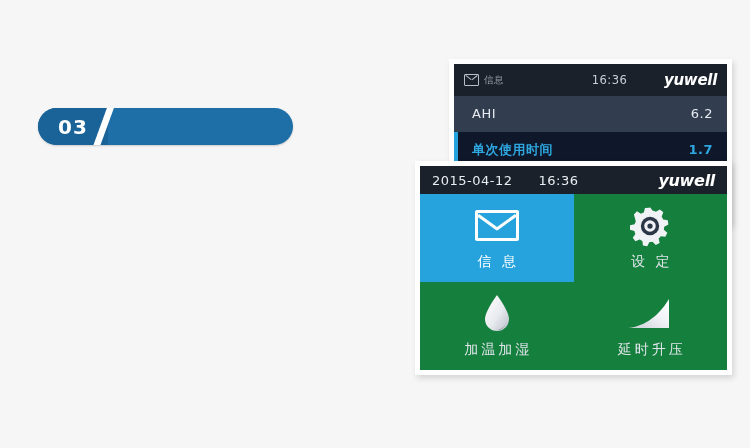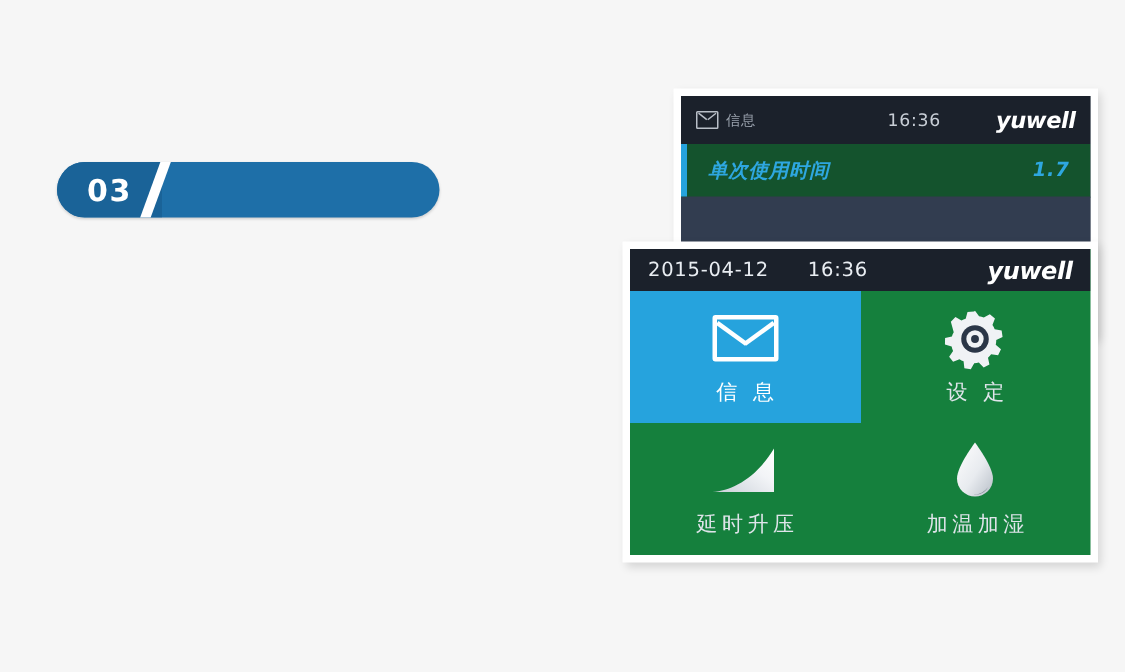--- a/index.html
+++ b/index.html
@@ -166,21 +166,21 @@
   .info-row {
     height: 36px;
     display: flex;
     align-items: center;
     padding: 0 14px 0 18px;
     box-sizing: border-box;
     position: relative;
     border-bottom: 1px solid #323d4f;
   }
   .info-row.alt { background: #323d50; }
-  .info-row.sel { background: #14532d; font-style: italic; }
+  .info-row.sel { background: #0f172a; }
   .info-row.sel::before {
     content: "";
     position: absolute;
     left: 0; top: 0; bottom: 0;
     width: 4px;
     background: #26a3dd;
   }
   .info-label {
     flex: 1;
     font-size: 13px;
@@ -309,20 +309,24 @@
 
       <div class="info-statusbar">
         <div class="sb-left">
           <span class="env-icon"></span>
           <span class="sb-label">信息</span>
         </div>
         <div class="sb-time">16:36</div>
         <div class="brand">yuwell</div>
       </div>
 
+      <div class="info-row alt">
+        <span class="info-label">AHI</span>
+        <span class="info-val">6.2</span>
+      </div>
 
       <div class="info-row sel">
         <span class="info-label">单次使用时间</span>
         <span class="info-val">1.7</span>
       </div>
 
       <div class="info-row alt"></div>
       <div class="info-row"></div>
 
     </div>
@@ -351,52 +355,52 @@
             <svg width="42" height="42" viewBox="0 0 48 48" aria-hidden="true">
               <g fill="#f0f2f5">
                 <path d="M24 2.5l3.1 4.2a18.6 18.6 0 0 1 3.6 1.0L35.3 5.2l3.9 3.1-1.9 5.0c.7 1.0 1.3 2.1 1.7 3.2l5.3 1.0.7 4.9-4.8 2.4c0 1.2-.1 2.4-.4 3.5l4.0 3.5-2.2 4.5-5.3-.6c-.7 1.0-1.5 1.8-2.4 2.6l1.1 5.2-4.4 2.3-3.7-3.9c-1.1.3-2.3.5-3.5.5l-2.6 4.7-4.9-.8-.6-5.3c-1.1-.4-2.1-1.0-3.1-1.6l-4.9 2.0-3.0-3.9 3.0-4.4c-.5-1.0-.9-2.1-1.1-3.3l-5.1-1.6.1-5.0 5.2-1.1c.3-1.1.8-2.2 1.4-3.2L5.6 10.8l3.5-3.6 4.6 2.7c1.0-.6 2.1-1.0 3.2-1.4l1.4-5.1 5.0-.4z"></path>
               </g>
               <circle cx="24" cy="24" r="10.5" fill="#2b3647"></circle>
               <circle cx="24" cy="24" r="6.6" fill="#f0f2f5"></circle>
               <circle cx="24" cy="24" r="3.0" fill="#2b3647"></circle>
             </svg>
           </div>
           <div class="tile-label">设 定</div>
-        </div>
-
-        <div class="tile">
-          <div class="tile-icon">
-            <svg width="46" height="34" viewBox="0 0 46 34" aria-hidden="true">
-              <defs>
-                <linearGradient id="rampg" x1="0" y1="1" x2="1" y2="0">
-                  <stop offset="0%" stop-color="#c9cfd7"></stop>
-                  <stop offset="60%" stop-color="#f2f4f7"></stop>
-                  <stop offset="100%" stop-color="#ffffff"></stop>
-                </linearGradient>
-              </defs>
-              <path d="M1 31 C14 30 30 22 42 2 L42 31 z" fill="url(#rampg)"></path>
-            </svg>
-          </div>
-          <div class="tile-label">延时升压</div>
         </div>
 
         <div class="tile">
           <div class="tile-icon">
             <svg width="30" height="40" viewBox="0 0 30 40" aria-hidden="true">
               <defs>
                 <linearGradient id="dropg" x1="0" y1="0" x2="1" y2="1">
                   <stop offset="0%" stop-color="#ffffff"></stop>
                   <stop offset="55%" stop-color="#e8ebef"></stop>
                   <stop offset="100%" stop-color="#b8bfc8"></stop>
                 </linearGradient>
               </defs>
               <path d="M15 1 C15 1 3 17 3 25 a12 12 0 0 0 24 0 C27 17 15 1 15 1 z" fill="url(#dropg)"></path>
               <path d="M24.5 28.5 a10 10 0 0 1 -10.5 7.5 c5.5 -.5 9.5 -3.5 10.5 -7.5 z" fill="#2b3647" opacity="0.55"></path>
             </svg>
           </div>
           <div class="tile-label">加温加湿</div>
         </div>
 
+        <div class="tile">
+          <div class="tile-icon">
+            <svg width="46" height="34" viewBox="0 0 46 34" aria-hidden="true">
+              <defs>
+                <linearGradient id="rampg" x1="0" y1="1" x2="1" y2="0">
+                  <stop offset="0%" stop-color="#c9cfd7"></stop>
+                  <stop offset="60%" stop-color="#f2f4f7"></stop>
+                  <stop offset="100%" stop-color="#ffffff"></stop>
+                </linearGradient>
+              </defs>
+              <path d="M1 31 C14 30 30 22 42 2 L42 31 z" fill="url(#rampg)"></path>
+            </svg>
+          </div>
+          <div class="tile-label">延时升压</div>
+        </div>
+
       </div>
     </div>
   </div>
 
 </div>
 
 </body></html>

